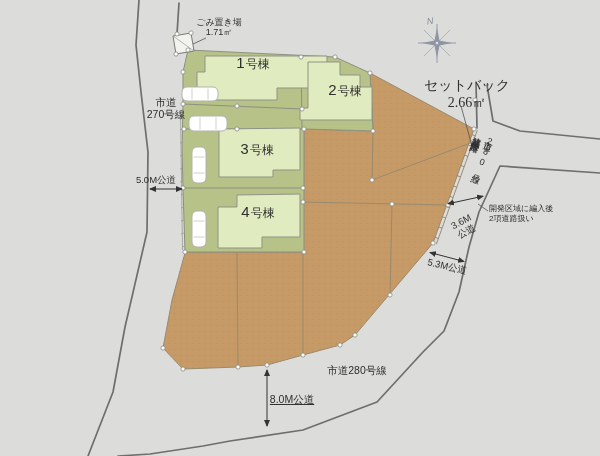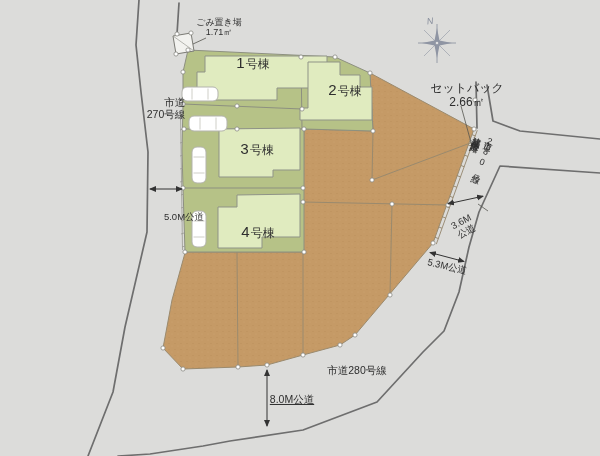--- a/index.html
+++ b/index.html
@@ -2,21 +2,21 @@
 <html><head>
 <meta charset="utf-8">
 <style>
   html,body{margin:0;padding:0;}
   #plan{position:relative;width:600px;height:456px;background:#dcdcda;overflow:hidden;
         font-family:"Liberation Sans","DejaVu Sans",sans-serif;color:#2f2f2f;}
   #plan svg{position:absolute;left:0;top:0;}
   .lbl{position:absolute;transform:translate(-50%,-50%);text-align:center;white-space:nowrap;
        color:#2e2e2e;line-height:1.15;}
   .lbl .small{display:block;}
-  .f8{font-size:12px;}  .f9{font-size:9px;}  .f95{font-size:9.5px;}
+  .f8{font-size:14px;font-family:Liberation Serif, serif;}  .f9{font-size:9px;}  .f95{font-size:9.5px;}
   .f10{font-size:10.5px;}
   .bldg .num{font-size:15px;font-weight:500;}
   .bldg .suf{font-size:12px;font-weight:500;margin-left:1px;}
   .rot-36{transform:translate(-50%,-50%) rotate(-28deg);}
   .rot-53{transform:translate(-50%,-50%) rotate(13deg);}
   .vroad{position:absolute;writing-mode:vertical-rl;text-orientation:upright;
          font-size:9px;letter-spacing:1px;line-height:12px;
          transform:translate(-50%,-50%) rotate(20deg);white-space:nowrap;}
   .vroad span{display:block;}
   .note{position:absolute;font-size:8px;line-height:10px;white-space:nowrap;}
@@ -167,55 +167,59 @@
       <polygon points="437,28 439.5,40.5 452,43 439.5,45.5 437,58 434.5,45.5 422,43 434.5,40.5" fill="#8f95a3" stroke="none"></polygon>
       <circle cx="437" cy="43" r="1.6" fill="#e8e8e6" stroke="#8f95a3" stroke-width="0.7"></circle>
     </g>
   </svg>
 
   <div class="lbl f9" style="left:219px;top:27px;">
     <span class="small">ごみ置き場</span>
     <span class="small">1.71㎡</span>
   </div>
 
-  <div class="lbl f10" style="left:166px;top:108px;text-align:right;">
+  <div class="lbl f10" style="left:166px;top:108px;">
     <span class="small">市道</span>
     <span class="small">270号線</span>
   </div>
 
-  <div class="lbl f95" style="left:184px;top:180px;margin-top:37px;">5.0M公道</div>
+  <div class="lbl f95" style="left:156px;top:180px;">5.0M公道</div>
 
   <div class="lbl bldg" style="left:253px;top:63px;">
     <span class="num">1</span><span class="suf">号棟</span>
   </div>
   <div class="lbl bldg" style="left:345px;top:90px;">
     <span class="num">2</span><span class="suf">号棟</span>
   </div>
   <div class="lbl bldg" style="left:257px;top:150px;font-family:Liberation Mono, monospace;">
     <span class="num">3</span><span class="suf">号棟</span>
   </div>
-  <div class="lbl bldg" style="left:258px;top:232px;text-align:center;">
+  <div class="lbl bldg" style="left:258px;top:212px;text-align:center;">
     <span class="num">4</span><span class="suf">号棟</span>
   </div>
 
   <div class="lbl f8" style="left:467px;top:95px;line-height:1.2;">
     <span class="small">セットバック</span>
     <span class="small">2.66㎡</span>
   </div>
 
   <div class="vroad" style="left:480px;top:150px;">
     <span>市道280号線</span>
     <span>建築基準法外道路</span>
   </div>
 
   <div class="lbl f95 rot-36" style="left:464px;top:227px;">
     <span class="small">3.6M</span>
     <span class="small">公道</span>
   </div>
 
+  <div class="note" style="left:489px;top:204px;">
+    <span style="display:block;">開発区域に編入後</span>
+    <span style="display:block;">2項道路扱い</span>
+  </div>
 
   <div class="lbl f95 rot-53" style="left:447px;top:267px;">5.3M公道</div>
 
   <div class="lbl f10" style="left:357px;top:370px;">市道280号線</div>
 
   <div class="lbl f10" style="left:292px;top:399px;text-decoration:underline;">8.0M公道</div>
 
   <div class="ncompass" style="left:430px;top:21px;">N</div>
 </div>
 

